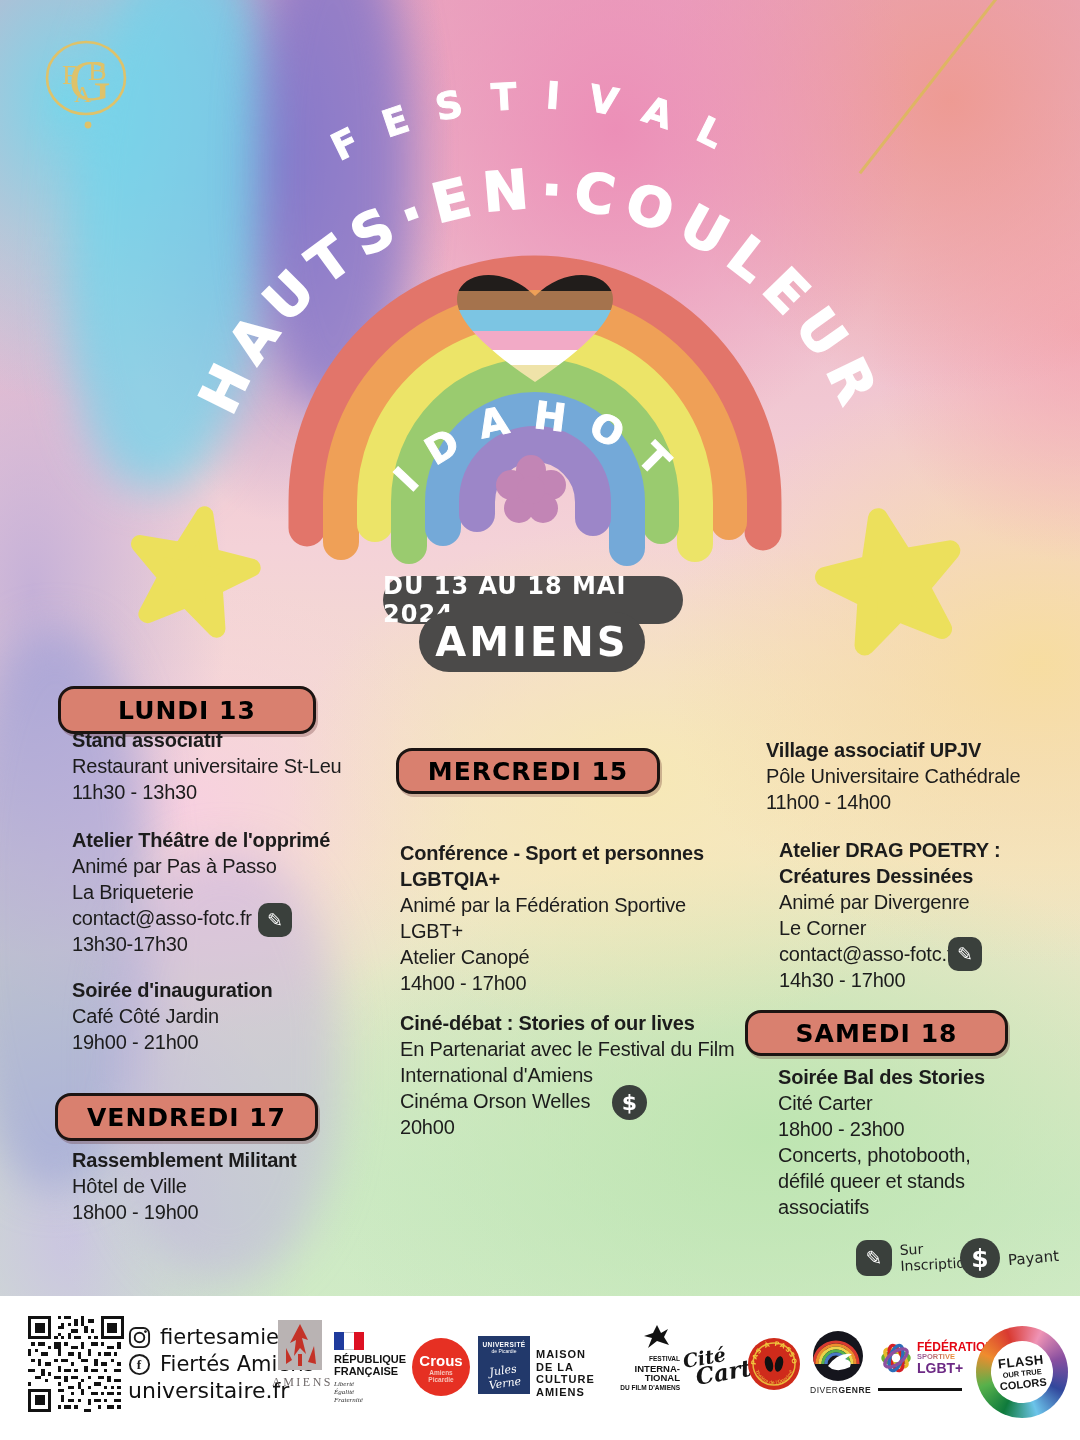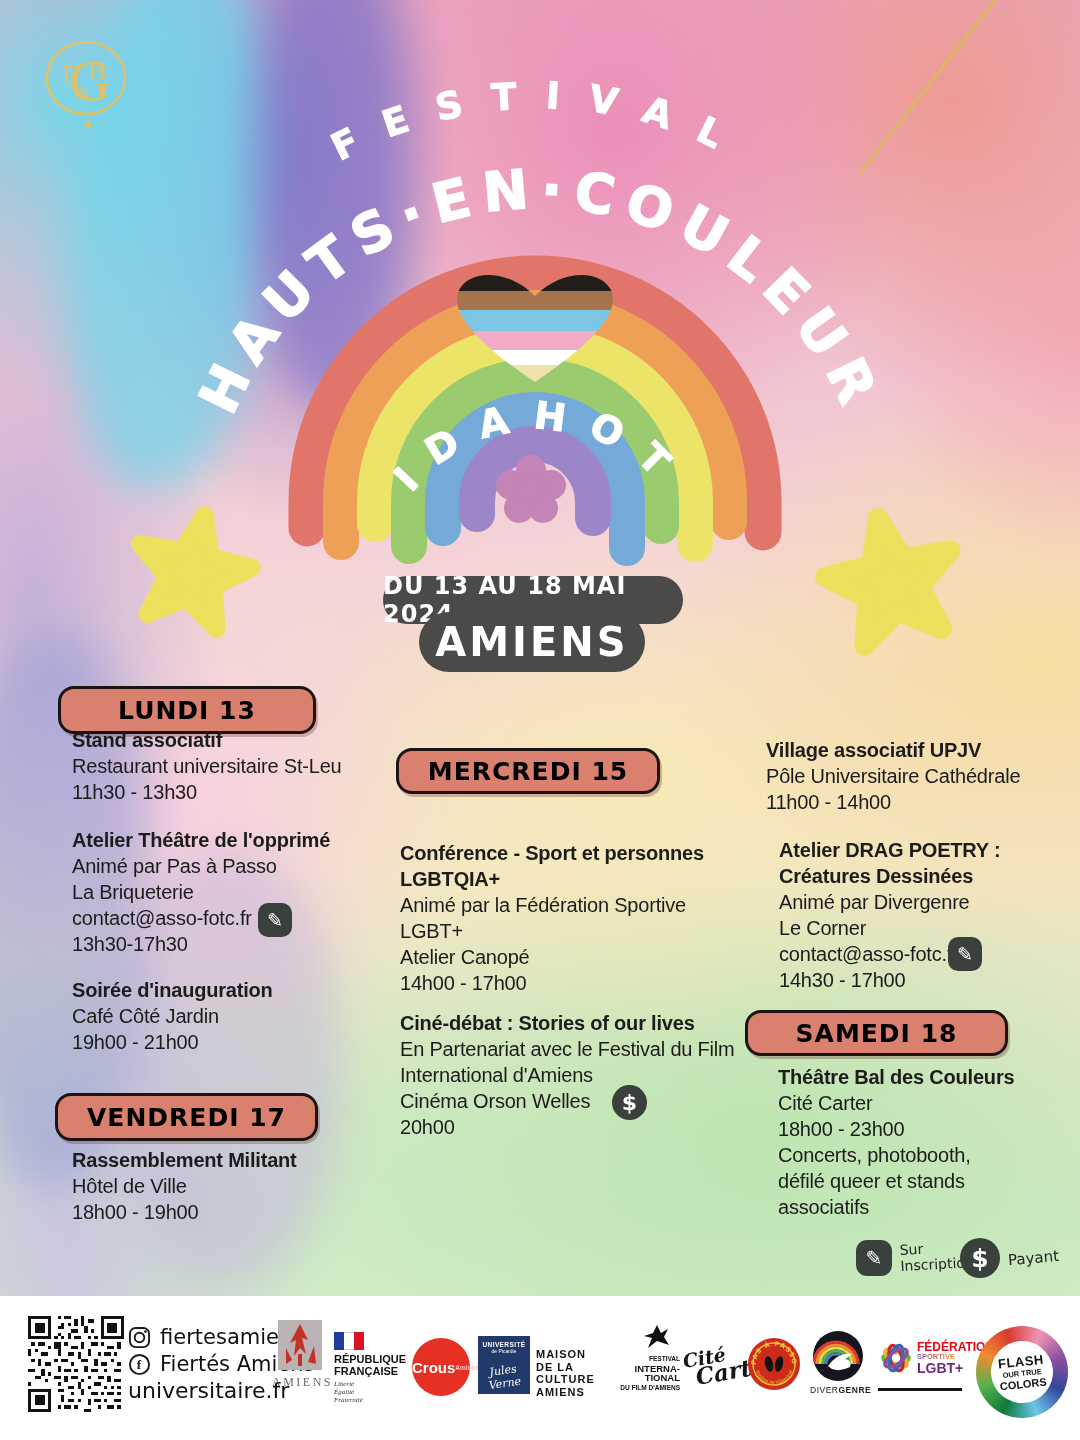--- a/index.html
+++ b/index.html
@@ -44,21 +44,21 @@
   .social-row{position:absolute;display:flex;align-items:center;gap:9px;
     font-family:"DejaVu Sans",sans-serif;font-size:21px;color:#111;}
   .amiens-sq{width:44px;height:50px;background:#b9b3b3;margin:0 auto;position:relative;}
   .amiens-label{font-family:"Liberation Serif",serif;font-size:12px;letter-spacing:2.5px;color:#6e6868;text-align:center;margin-top:5px;}
   .rf{font-family:"Liberation Sans",sans-serif;}
   .rf .flag{display:flex;width:30px;height:18px;margin-bottom:3px;}
   .rf .flag i{flex:1;}
   .rf .l{font-size:11px;font-weight:800;line-height:12px;color:#111;}
   .rf .m{font-family:"Liberation Serif",serif;font-style:italic;font-size:7px;line-height:8px;color:#333;margin-top:3px;}
   .crous{position:absolute;width:58px;height:58px;border-radius:50%;background:#e63023;color:#fff;
-    display:flex;flex-direction:row;align-items:center;font-weight:800;}
+    display:flex;flex-direction:column;align-items:center;justify-content:center;font-weight:800;}
   .upjv{position:absolute;width:52px;height:58px;background:#22396b;color:#fff;text-align:center;padding-top:5px;box-sizing:border-box;}
   .mca{position:absolute;font-size:11px;font-weight:800;letter-spacing:1px;line-height:12.5px;color:#141414;font-family:"Liberation Sans",sans-serif;}
   .fifam{position:absolute;width:64px;text-align:right;color:#111;line-height:9.5px;font-family:"Liberation Sans",sans-serif;}
   .cite{position:absolute;transform:rotate(-10deg);font-family:"DejaVu Serif",serif;font-style:italic;font-weight:800;color:#151515;}
   .dvg-label{font-size:8.5px;letter-spacing:.5px;color:#222;text-align:center;margin-top:3px;font-family:"Liberation Sans",sans-serif;}
   .fsgl{position:absolute;display:flex;align-items:center;gap:3px;}
   .fsgl .tx div{line-height:1;}
   .flash-ring{position:absolute;width:92px;height:92px;border-radius:50%;
     background:conic-gradient(from -20deg,#d93a31,#ef93b5,#8a50a0,#31479c,#6cc4ea,#0f7a3c,#57b14b,#ef8c2e,#d93a31);
     display:flex;align-items:center;justify-content:center;}
@@ -213,21 +213,21 @@
     <div class="t">Créatures Dessinées</div>
     <div>Animé par Divergenre</div>
     <div>Le Corner</div>
     <div>contact@asso-fotc.fr</div>
     <div>14h30 - 17h00</div>
   </div>
   <span class="sq-icon" style="left:948px;top:937px;width:34px;height:34px;font-size:19px;">✎</span>
 
   <div class="day-pill" style="left:745px;top:1010px;width:257px;height:40px;">SAMEDI 18</div>
   <div class="evt" style="left:778px;top:1064px;width:290px;">
-    <div class="t">Théâtre Bal des Couleurs</div>
+    <div class="t">Soirée Bal des Stories</div>
     <div>Cité Carter</div>
     <div>18h00 - 23h00</div>
     <div>Concerts, photobooth,</div>
     <div>défilé queer et stands</div>
     <div>associatifs</div>
   </div>
 
   <span class="sq-icon" style="left:856px;top:1240px;width:36px;height:36px;font-size:20px;border-radius:11px;">✎</span>
   <div class="legend-txt" style="left:900px;top:1240px;transform:rotate(-3deg);">
     <div>Sur</div>

